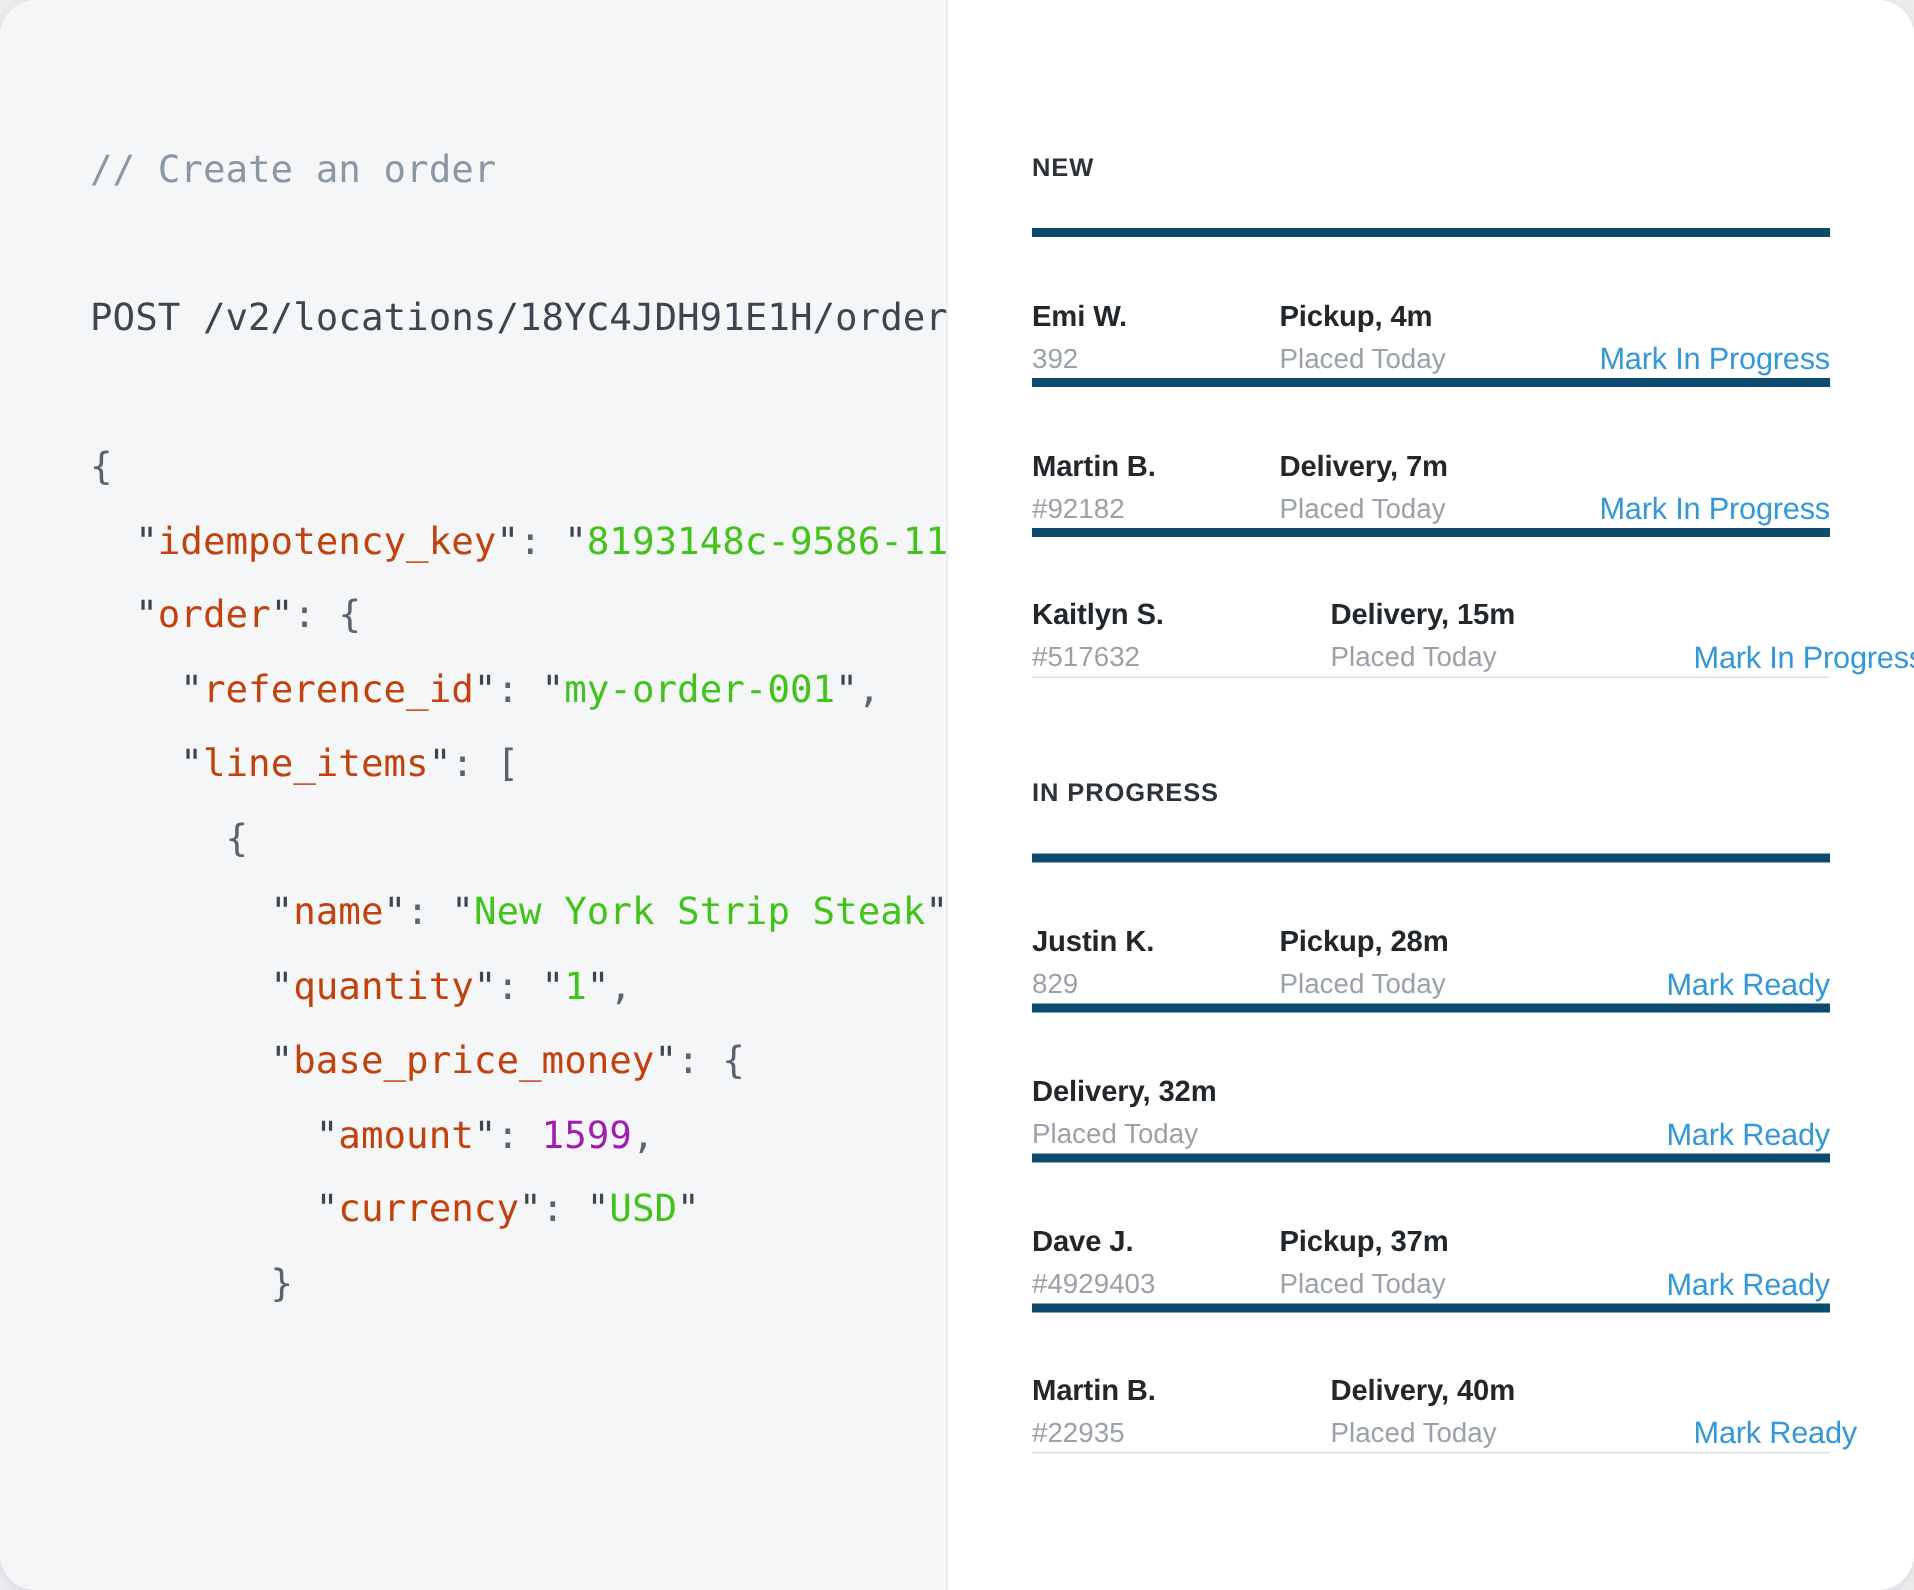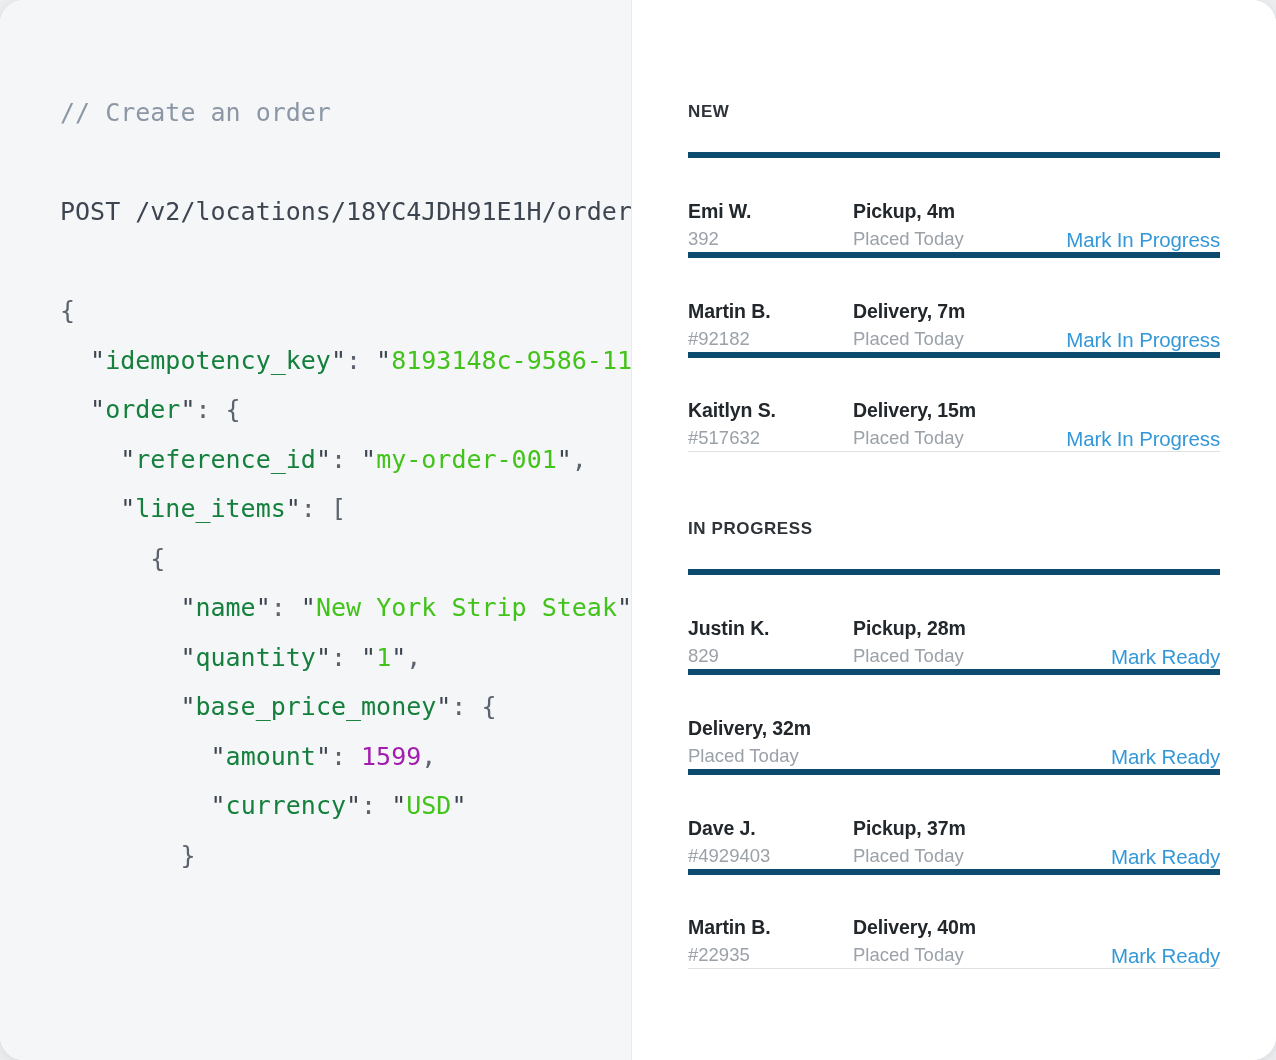--- a/index.html
+++ b/index.html
@@ -48,21 +48,21 @@
     color: #3d4550;
     letter-spacing: 0px;
   }
 
   .code-line { white-space: pre; height: 49.5px; }
   .code-line.blank { height: 49.5px; }
 
   .tok-comment { color: #8c97a5; }
   .tok-plain   { color: #3d4550; }
   .tok-punct   { color: #5a636e; }
-  .tok-key     { color: #15803d; margin-top: 47px; }
+  .tok-key     { color: #c2410c; margin-top: 47px; }
   .tok-str     { color: #41c31a; }
   .tok-num     { color: #a21caf; }
   .tok-quote   { color: #3d4550; }
 
   
   .orders-panel {
     position: relative;
     flex: 1 1 auto;
     background: #ffffff;
     padding: 0;
@@ -89,21 +89,21 @@
     margin: 4px 0 30px 0;
   }
 
   .order-row {
     display: flex;
     align-items: flex-end;
     border-top: 6px solid #0c4a6e;
     height: 100px;
     box-sizing: border-box;
   }
-  .order-row.last { border-bottom: 1px solid #dfe2e5; }
+  .order-row.last { border-bottom: 1px solid #dfe2e5; gap: 34px; }
 
   .col-customer { width: 165px; flex: 0 0 165px; }
   .col-fulfill  { width: 208px; flex: 0 0 208px; margin-top: 24px; }
   .col-action   { flex: 1 1 auto; text-align: right; }
 
   .cust-name {
     font-size: 19.5px;
     font-weight: bold;
     color: #22272c;
     line-height: 26px;

